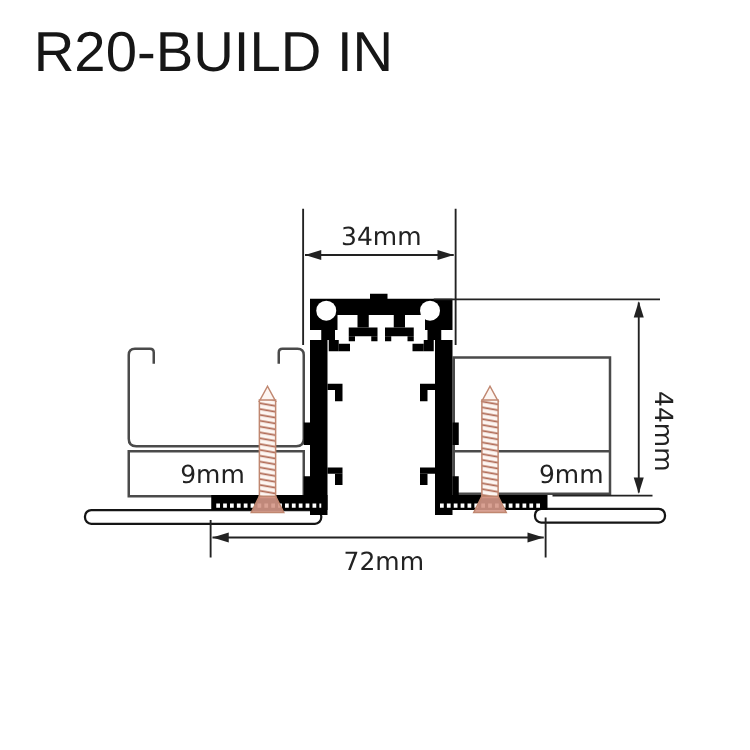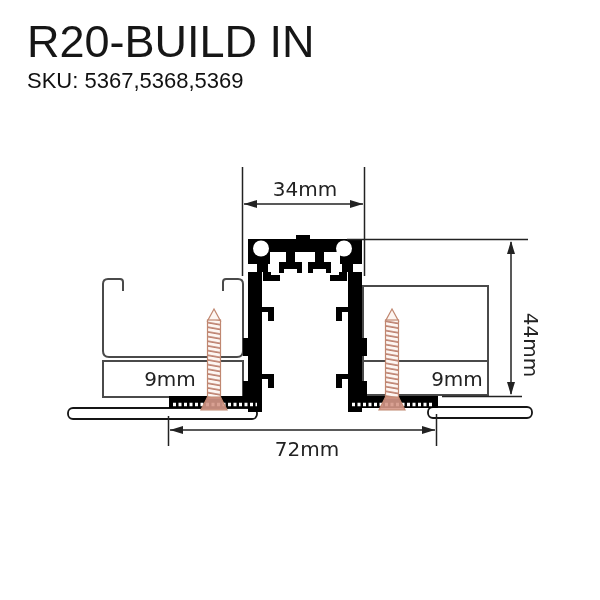--- a/index.html
+++ b/index.html
@@ -20,21 +20,20 @@
   .serr{stroke:#ffffff;stroke-width:3.5;stroke-dasharray:3 2.5;fill:none;}
   .screwpart{stroke:#c08770;stroke-width:1.2;}
 </style>
 </head>
 <body>
 
 <div class="page">
 
   <div class="hdr">
     <div class="title">R20-BUILD IN</div>
-    <div class="sku">SKU: 5367,5368,5369</div>
   </div>
 
   <svg width="600" height="600" viewBox="0 0 600 600">
     <defs>
       <pattern id="threadHatch" patternUnits="userSpaceOnUse" width="7" height="4.6" patternTransform="rotate(10)">
         <rect x="0" y="0" width="7" height="4.6" fill="#fdf6f2"></rect>
         <line x1="0" y1="1" x2="7" y2="1" stroke="#b06a55" stroke-width="1.4"></line>
       </pattern>
     </defs>
 

